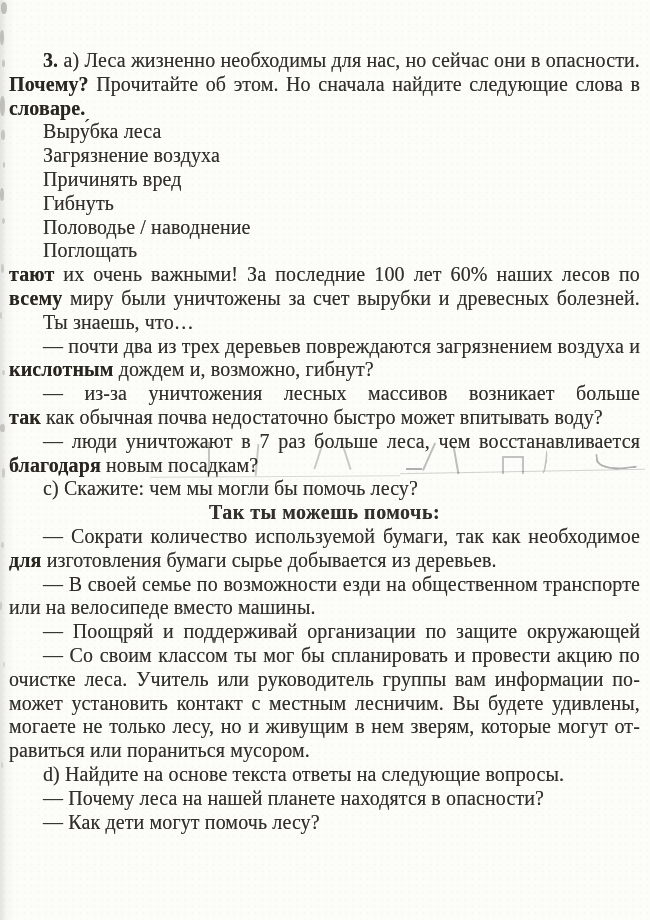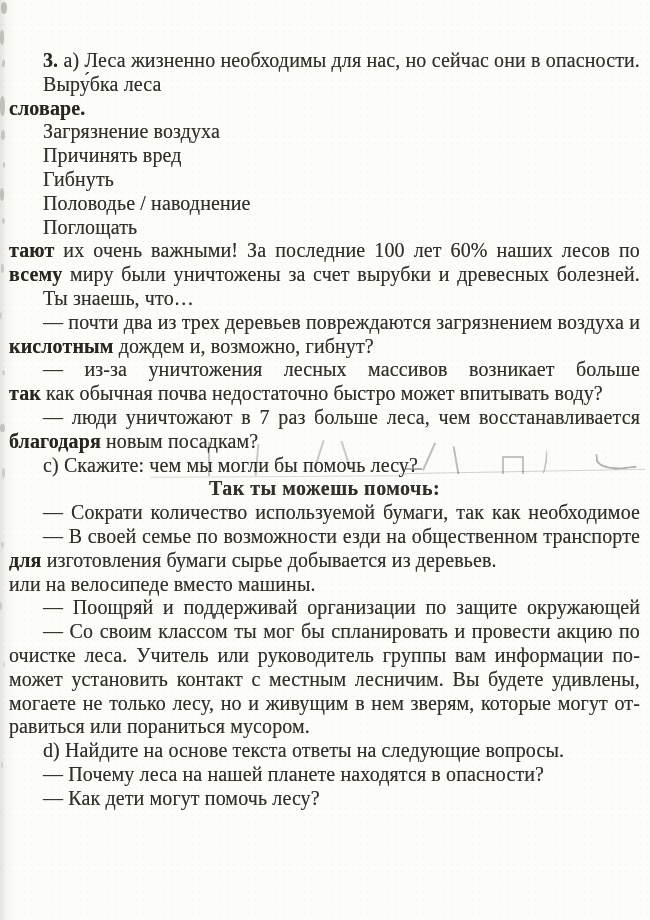--- a/index.html
+++ b/index.html
@@ -41,41 +41,42 @@
   
   .speck{position:absolute;background:#8f8d86;border-radius:45%;}
 </style>
 </head>
 <body>
 
 <div class="page">
 
   <div class="text-block">
       <div class="line ind just"><span class="b">3.</span><span> а) Леса жизненно необходимы для нас, но сейчас они в опасности.</span></div>
+      <div class="line just"><span class="b">Почему?</span><span> Прочитайте об этом. Но сначала найдите следующие слова в</span></div>
+      <div class="line"><span class="b">словаре.</span></div>
       <div class="line ind"><span>Выру́бка леса</span></div>
-      <div class="line"><span class="b">словаре.</span></div>
       <div class="line ind"><span>Загрязнение воздуха</span></div>
       <div class="line ind"><span>Причинять вред</span></div>
       <div class="line ind"><span>Гибнуть</span></div>
       <div class="line ind"><span>Половодье / наводнение</span></div>
       <div class="line ind"><span>Поглощать</span></div>
       <div class="line just"><span class="b">тают</span><span> их очень важными! За последние 100 лет 60% наших лесов по</span></div>
       <div class="line just"><span class="b">всему</span><span> миру были уничтожены за счет вырубки и древесных болезней.</span></div>
       <div class="line ind"><span>Ты знаешь, что…</span></div>
       <div class="line ind just"><span>— почти два из трех деревьев повреждаются загрязнением воздуха и</span></div>
       <div class="line"><span class="b">кислотным</span><span> дождем и, возможно, гибнут?</span></div>
       <div class="line ind just"><span>— из-за уничтожения лесных массивов возникает больше половодий,</span></div>
       <div class="line"><span class="b">так</span><span> как обычная почва недостаточно быстро может впитывать воду?</span></div>
       <div class="line ind just"><span>— люди уничтожают в 7 раз больше леса, чем восстанавливается</span></div>
       <div class="line"><span class="b">благодаря</span><span> новым посадкам?</span></div>
       <div class="line ind"><span>c) Скажите: чем мы могли бы помочь лесу?</span></div>
       <div class="line ctr hd"><span>Так ты можешь помочь:</span></div>
       <div class="line ind just"><span>— Сократи количество используемой бумаги, так как необходимое</span></div>
+      <div class="line"><span class="b">для</span><span> изготовления бумаги сырье добывается из деревьев.</span></div>
       <div class="line ind just"><span>— В своей семье по возможности езди на общественном транспорте</span></div>
-      <div class="line"><span class="b">для</span><span> изготовления бумаги сырье добывается из деревьев.</span></div>
       <div class="line"><span>или на велосипеде вместо машины.</span></div>
       <div class="line ind just"><span>— Поощряй и поддерживай организации по защите окружающей</span></div>
       <div class="line ind just"><span>— Со своим классом ты мог бы спланировать и провести акцию по</span></div>
       <div class="line just"><span>очистке леса. Учитель или руководитель группы вам информации по-</span></div>
       <div class="line just"><span>может установить контакт с местным лесничим. Вы будете удивлены,</span></div>
       <div class="line just"><span>могаете не только лесу, но и живущим в нем зверям, которые могут от-</span></div>
       <div class="line"><span>равиться или пораниться мусором.</span></div>
       <div class="line ind"><span>d) Найдите на основе текста ответы на следующие вопросы.</span></div>
       <div class="line ind"><span>— Почему леса на нашей планете находятся в опасности?</span></div>
       <div class="line ind"><span>— Как дети могут помочь лесу?</span></div>

